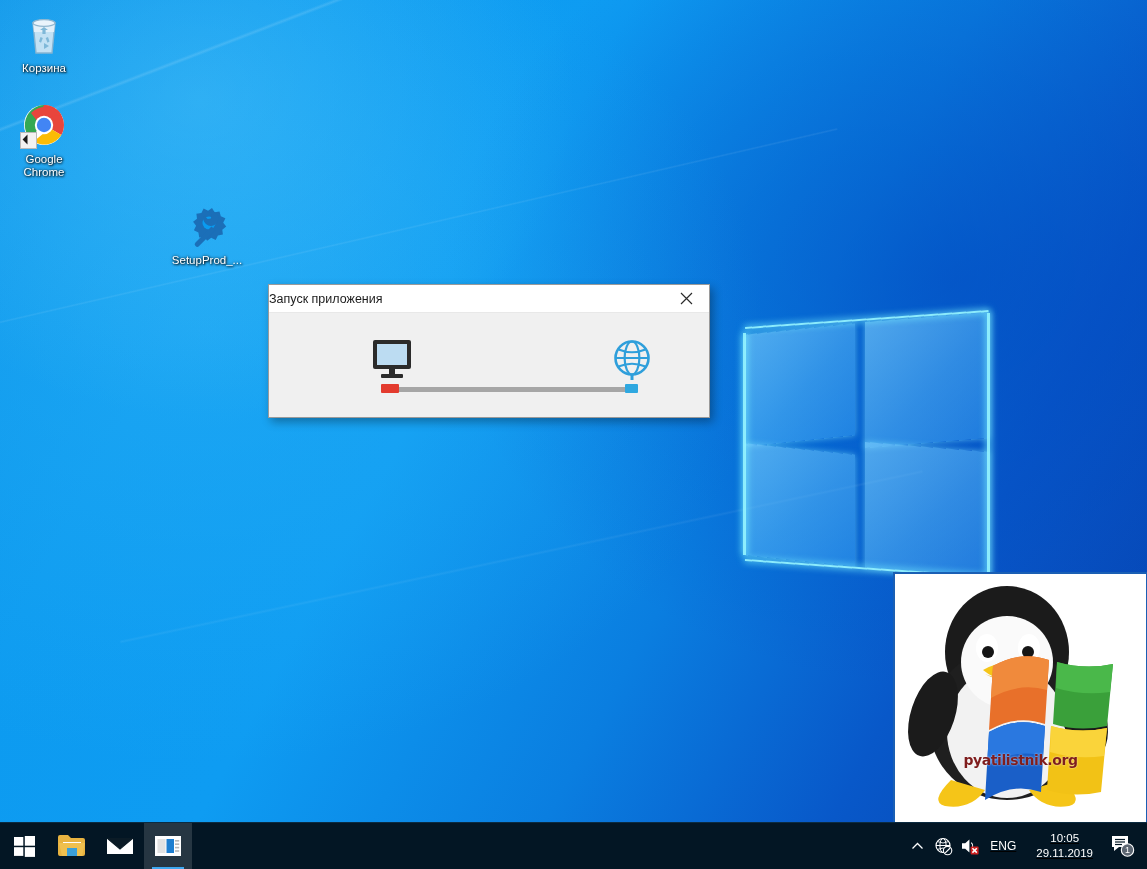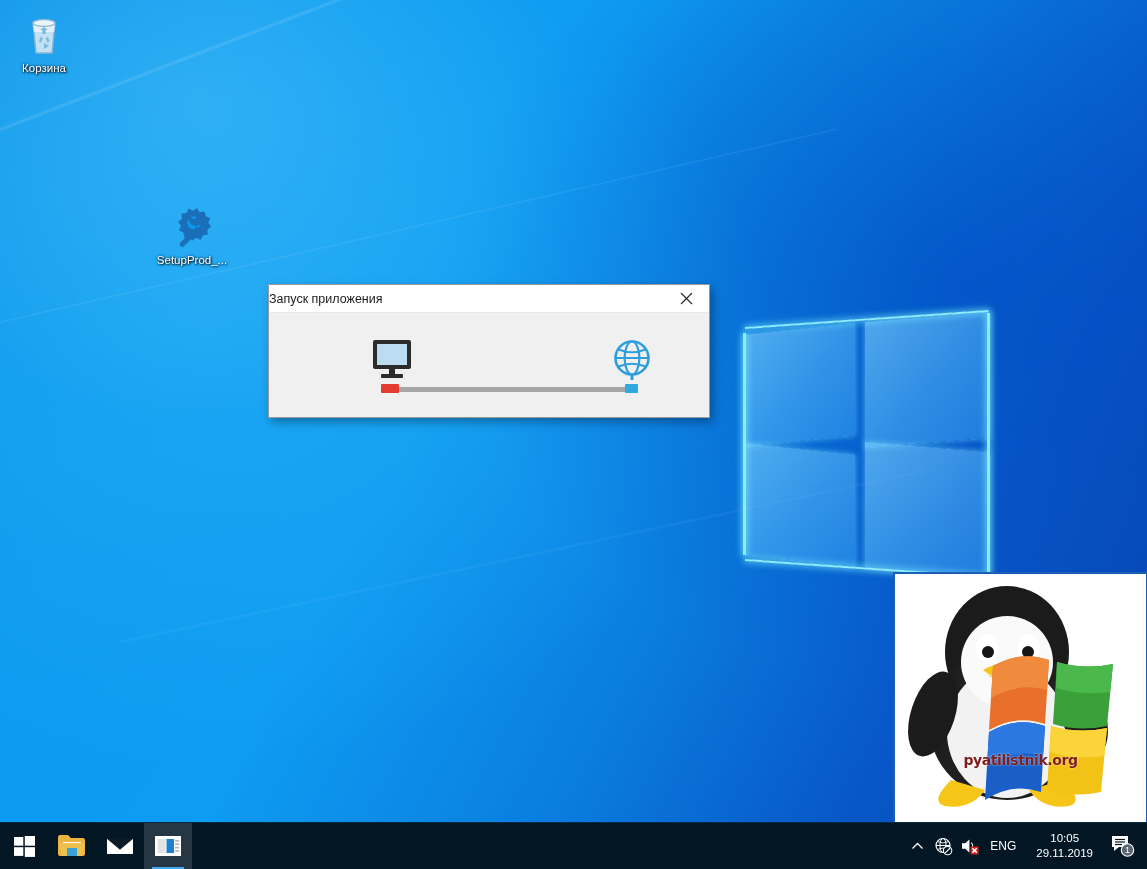--- a/index.html
+++ b/index.html
@@ -76,21 +76,21 @@
   }
   .desk-icon .lbl {
     font-size: 11.5px;
     line-height: 13px;
     color: #ffffff;
     text-shadow: 0 0 3px rgba(0,0,0,0.9), 1px 1px 2px rgba(0,0,0,0.85);
     word-wrap: break-word;
   }
   #icon-recycle { left: 2px;  top: 10px; }
   #icon-chrome  { left: 2px;  top: 101px; }
-  #icon-setup   { left: 150px; top: 202px; text-align: center; }
+  #icon-setup   { left: 165px; top: 202px; text-align: center; }
 
   .shortcut-arrow {
     position: absolute;
     left: 0; bottom: 0;
     width: 15px; height: 15px;
     background: #f2f2f2;
     border: 1px solid #b9b9b9;
   }
   .shortcut-arrow::after {
     content: "";
@@ -196,20 +196,21 @@
   
   #taskbar {
     position: absolute;
     left: 0; bottom: 0;
     width: 1147px; height: 46px;
     background: #031624;
     border-top: 1px solid #0c2b41;
     display: flex;
     align-items: stretch;
     z-index: 60;
+    text-decoration: underline;
   }
   #tb-left { display: flex; align-items: stretch; }
   .tb-btn {
     width: 48px;
     display: flex; align-items: center; justify-content: center;
     position: relative;
     cursor: default;
   }
   .tb-btn.active { background: rgba(255,255,255,0.14); }
   .tb-btn.active::after {
@@ -279,20 +280,37 @@
         <ellipse cx="24" cy="13" rx="11" ry="3.4" fill="#eaf4fc" stroke="#8fb6cf" stroke-width="1.2"></ellipse>
         <path d="M24 17 l4 3 -2.4 0 0 4 -3.2 0 0 -4 -2.4 0 z" fill="#7fb8d8"></path>
         <path d="M20.5 27 l-1.5 4.6 2 1.2 1.8 -4.8 z" fill="#7fb8d8"></path>
         <path d="M28 27 l1.5 4.6 -2 1.2 -1.8 -4.8 z" fill="#7fb8d8"></path>
         <path d="M29 36 l-5 3 0 -6 z" fill="#7fb8d8"></path>
       </svg>
     </div>
     <div class="lbl">Корзина</div>
   </div>
 
+  <div class="desk-icon" id="icon-chrome">
+    <div class="glyph">
+      <svg width="48" height="48" viewBox="0 0 48 48">
+        <circle cx="24" cy="24" r="20" fill="#ffffff"></circle>
+        <path d="M24 4 A20 20 0 0 1 41.3 34 L31 28 A8 8 0 0 0 24 16 Z" fill="#e8453c"></path>
+        <path d="M41.3 34 A20 20 0 0 1 13.6 40.5 L24 32 A8 8 0 0 0 31 28 Z" fill="#fbbc05"></path>
+        <path d="M13.6 40.5 A20 20 0 0 1 24 4 L24 16 A8 8 0 0 0 17 28 Z" fill="#34a853"></path>
+        <path d="M24 4 A20 20 0 0 1 41.3 14 L24 16 A8 8 0 0 0 17 19 Z" fill="#e8453c"></path>
+        <path d="M11 12 A20 20 0 0 1 41.3 14 L24 16 A8 8 0 0 0 17.2 20 Z" fill="#e8453c"></path>
+        <circle cx="24" cy="24" r="9.2" fill="#ffffff"></circle>
+        <circle cx="24" cy="24" r="7.2" fill="#4285f4"></circle>
+      </svg>
+      <span class="shortcut-arrow"></span>
+    </div>
+    <div class="lbl" style="white-space:pre-line;">Google
+Chrome</div>
+  </div>
 
   <div class="desk-icon" id="icon-setup">
     <div class="glyph">
       <svg width="48" height="48" viewBox="0 0 48 48">
         <g fill="#1b6fb8">
           <path d="M29 6 l2.6 4.3 4.9 -0.9 1.3 4.9 4.6 1.9 -2.2 4.5 3 3.9 -3.9 3.1 0.6 4.9 -5 0.8 -2.2 4.5 -4.5 -2.2 -4 3 -3.1 -3.9 -4.9 0.6 -0.8 -5 -4.5 -2.2 2.2 -4.5 -3 -3.9 3.9 -3.1 -0.6 -4.9 5 -0.8 2.2 -4.5 4.5 2.2 z"></path>
         </g>
         <circle cx="26" cy="21" r="6.5" fill="#0a9bf0"></circle>
         <g fill="#1b6fb8">
           <path d="M12.5 40.5 l16 -16 3.6 3.6 -16 16 a2.5 2.5 0 0 1 -3.6 -3.6 z"></path>

